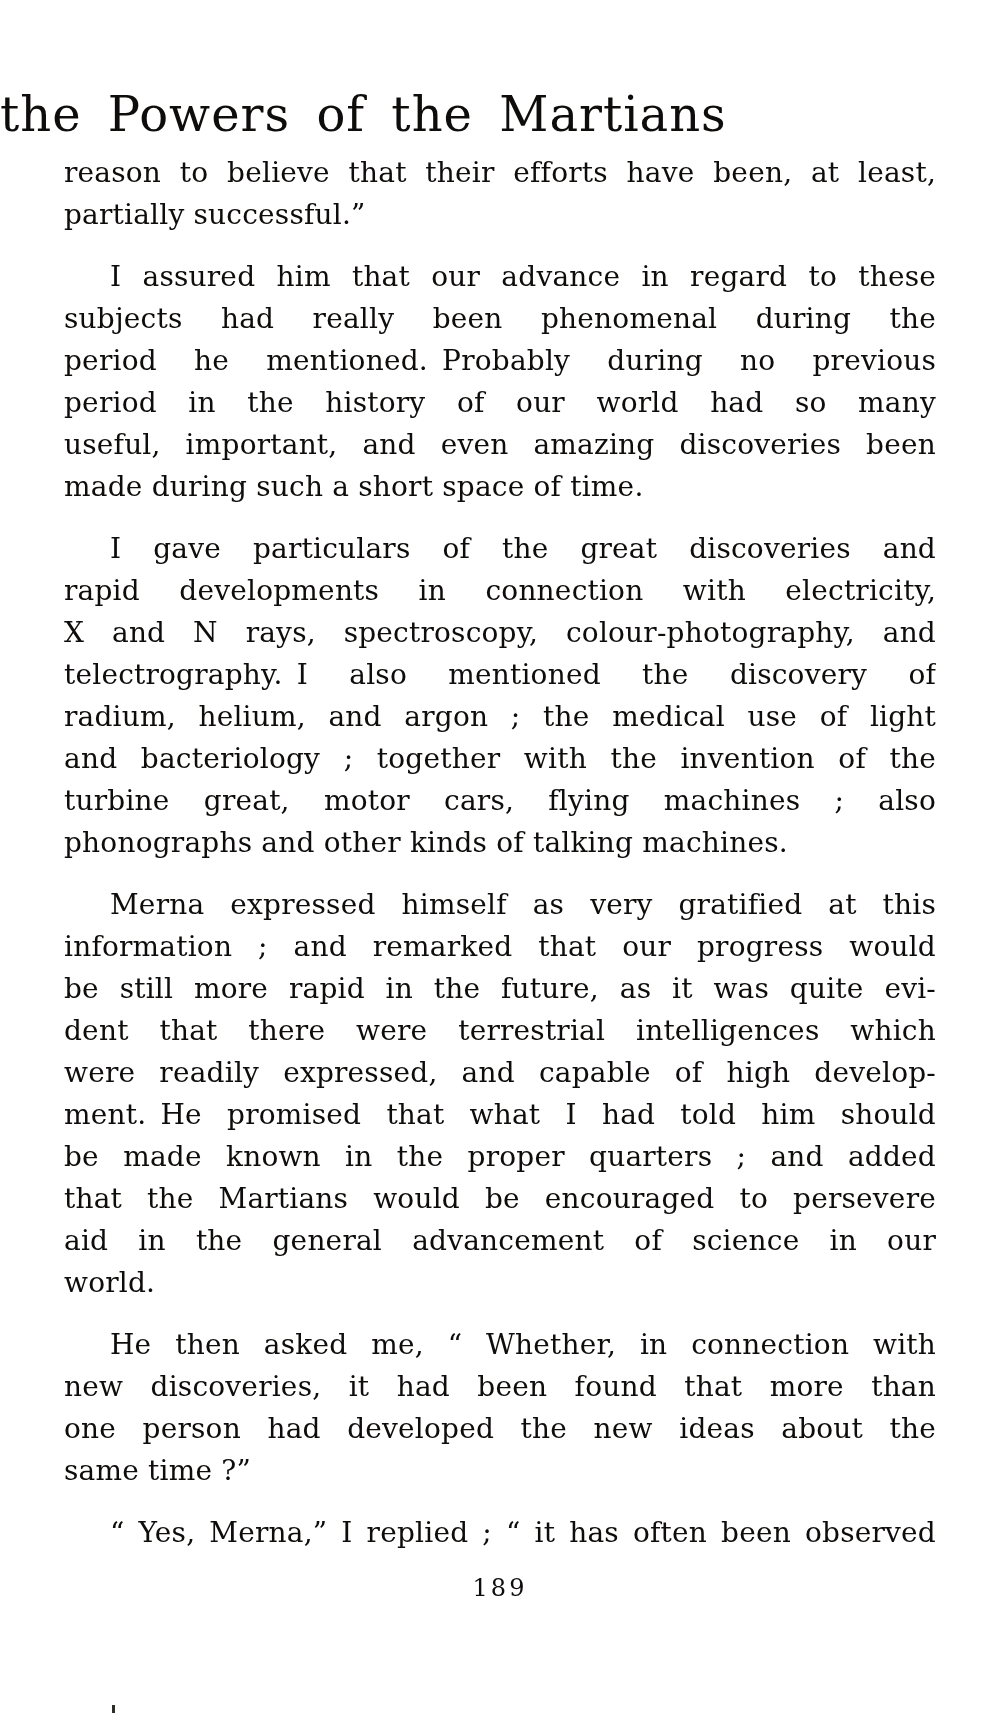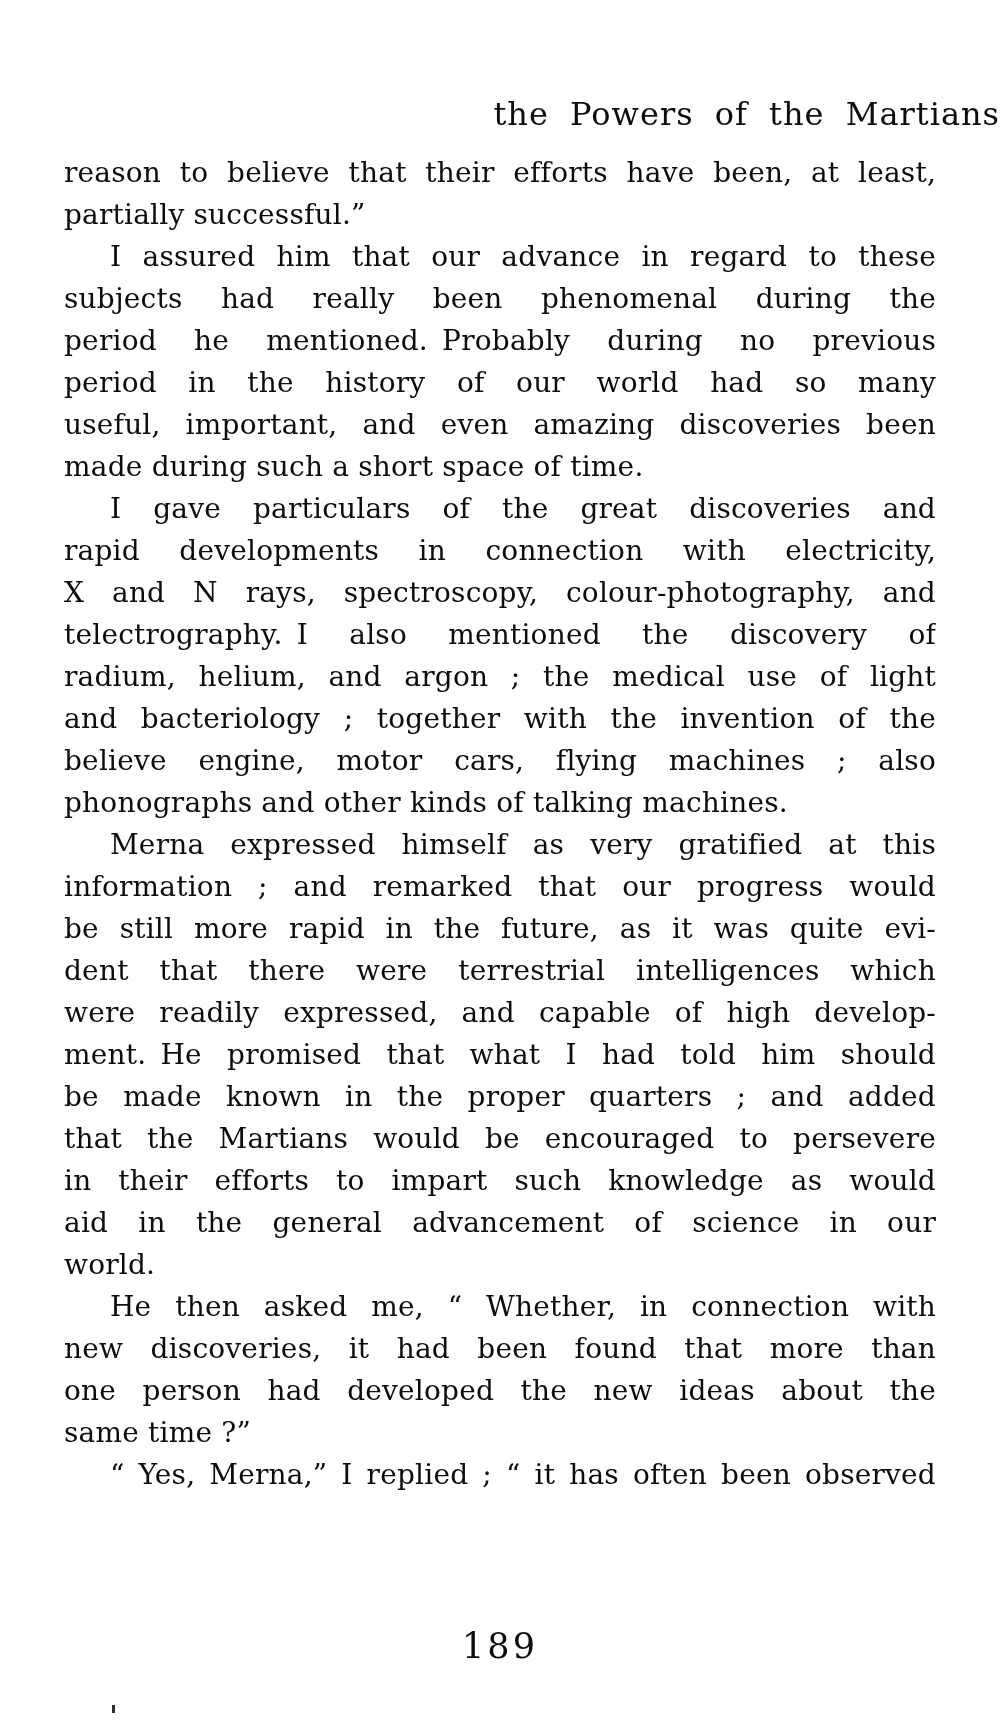--- a/index.html
+++ b/index.html
@@ -18,22 +18,22 @@
   .page {
     position: absolute;
     inset: 0;
     background: #ffffff;
   }
   .header-title {
     position: absolute;
     top: 84px;
     left: 0;
     width: 100%;
-    text-align: right;
-    font-size: 32px;
+    text-align: left;
+    font-size: 48px;
     line-height: 60px;
     word-spacing: 10px;
     letter-spacing: 1px;
     white-space: nowrap;
   }
   .body-text {
     position: absolute;
     top: 152px;
     left: 64px;
     width: 872px;
@@ -42,32 +42,33 @@
     height: 42px;
     line-height: 42px;
     font-size: 28px;
     text-align: justify;
     text-align-last: justify;
     overflow: hidden;
     letter-spacing: 0.2px;
   }
   .line.indent {
     text-indent: 46px;
+    margin-top: 20px;
   }
   .line.end {
     text-align: left;
     text-align-last: left;
   }
   .page-number {
     position: absolute;
-    top: 1628px;
+    top: 1570px;
     left: 0;
     width: 100%;
     text-align: center;
-    font-size: 35px;
+    font-size: 24px;
     line-height: 36px;
     letter-spacing: 3px;
   }
   .speck {
     position: absolute;
     left: 112px;
     top: 1705px;
     width: 3px;
     height: 8px;
     background: #2f2d2a;
@@ -87,31 +88,30 @@
       <div class="line">period he mentioned. Probably during no previous</div>
       <div class="line">period in the history of our world had so many</div>
       <div class="line">useful, important, and even amazing discoveries been</div>
       <div class="line end">made during such a short space of time.</div>
       <div class="line indent">I gave particulars of the great discoveries and</div>
       <div class="line">rapid developments in connection with electricity,</div>
       <div class="line">X and N rays, spectroscopy, colour-photography, and</div>
       <div class="line">telectrography. I also mentioned the discovery of</div>
       <div class="line">radium, helium, and argon ; the medical use of light</div>
       <div class="line">and bacteriology ; together with the invention of the</div>
-      <div class="line">believe engine, motor cars, flying machines ; also</div>
+      <div class="line">turbine great, motor cars, flying machines ; also</div>
       <div class="line end">phonographs and other kinds of talking machines.</div>
       <div class="line indent">Merna expressed himself as very gratified at this</div>
       <div class="line">information ; and remarked that our progress would</div>
       <div class="line">be still more rapid in the future, as it was quite evi-</div>
       <div class="line">dent that there were terrestrial intelligences which</div>
       <div class="line">were readily expressed, and capable of high develop-</div>
       <div class="line">ment. He promised that what I had told him should</div>
       <div class="line">be made known in the proper quarters ; and added</div>
       <div class="line">that the Martians would be encouraged to persevere</div>
-      <div class="line">in their efforts to impart such knowledge as would</div>
       <div class="line">aid in the general advancement of science in our</div>
       <div class="line end">world.</div>
       <div class="line indent">He then asked me, “ Whether, in connection with</div>
       <div class="line">new discoveries, it had been found that more than</div>
       <div class="line">one person had developed the new ideas about the</div>
       <div class="line end">same time ?”</div>
       <div class="line indent">“ Yes, Merna,” I replied ; “ it has often been observed</div>
     </div>
 
   <div class="page-number">189</div>

